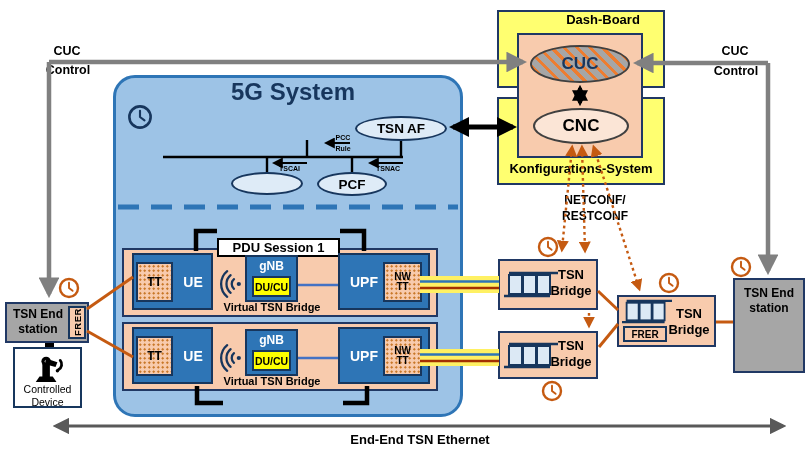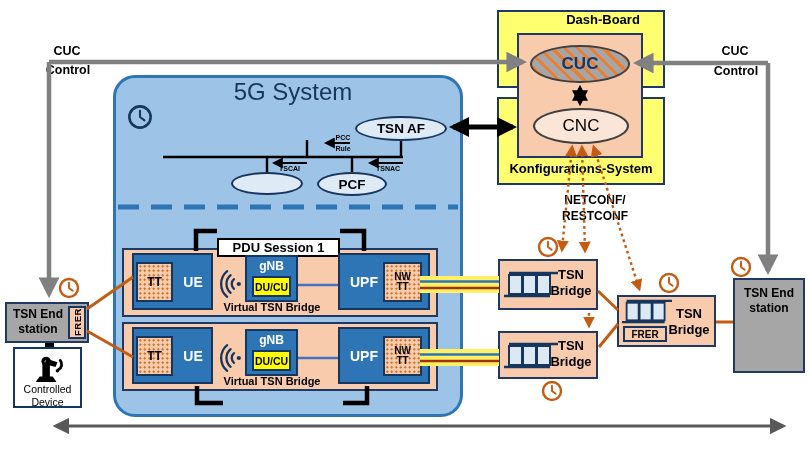--- a/index.html
+++ b/index.html
@@ -3,21 +3,21 @@
 <meta charset="utf-8">
 <style>
   * { box-sizing: border-box; margin: 0; padding: 0; }
   html,body { background:#fff; }
   #stage {
     position: relative; width: 810px; height: 456px;
     background: #fff; overflow: hidden;
     font-family: "Liberation Sans", sans-serif; color:#000;
   }
   .abs { position:absolute; }
-  .lbl { position:absolute; font-weight:400; color:#000; line-height:1.15; }
+  .lbl { position:absolute; font-weight:700; color:#000; line-height:1.15; }
   .c { text-align:center; }
   .yellowbox { position:absolute; background:#FFFF70; border:2.5px solid #203864; z-index:5; }
   .salmon    { position:absolute; background:#F8CBAD; border:2px solid #203864; z-index:10; }
   .graybox   { position:absolute; background:#A6A6A6; border:2px solid #203864; z-index:10; }
   .whitebox  { position:absolute; background:#fff;    border:2px solid #17365D; z-index:12; }
   .bluebox   { position:absolute; background:#2E75B6; border:2px solid #17365D; color:#fff; font-weight:bold; z-index:15; }
   .ellipse   { position:absolute; background:#DEEBF7; border:2px solid #17365D; border-radius:50%;
                display:flex; align-items:center; justify-content:center; font-weight:600; z-index:15; }
   .hatchtt   { position:absolute; background-color:#F8CBAD;
                background-image: radial-gradient(#c4701d 0.9px, transparent 1.1px);
@@ -53,21 +53,21 @@
   <div class="lbl c" style="left:701px;top:64px;width:70px;font-size:12.5px;font-weight:bold;">Control</div>
 
   <div class="yellowbox" style="left:497px;top:10px;width:168px;height:78px;"></div>
   <div class="lbl c" style="left:497px;top:13px;width:168px;font-size:13px;font-weight:bold;z-index:6;padding-left:44px;">Dash-Board</div>
   <div class="yellowbox" style="left:497px;top:97px;width:168px;height:88px;"></div>
   <div class="lbl c" style="left:497px;top:162px;width:168px;font-size:13px;font-weight:bold;z-index:6;">Konfigurations-System</div>
   <div class="salmon" style="left:517px;top:33px;width:126px;height:125px;border-width:2.5px;"></div>
   <div class="ellipse cuc-hatch" style="left:530px;top:45px;width:100px;height:38px;font-size:17px;font-weight:bold;color:#17365D;border-color:#404040;">
     <span>CUC</span>
   </div>
-  <div class="ellipse" style="left:533px;top:108px;width:96px;height:36px;background:#FBE5D6;font-size:17px;font-weight:normal;border-color:#404040;justify-content:center;">
+  <div class="ellipse" style="left:533px;top:108px;width:96px;height:36px;background:#FBE5D6;font-size:17px;font-weight:bold;border-color:#404040;justify-content:center;">
     <span>CNC</span>
   </div>
 
   <div class="lbl c" style="left:540px;top:194px;width:110px;font-size:12px;font-weight:bold;z-index:6;">NETCONF/</div>
   <div class="lbl c" style="left:540px;top:210px;width:110px;font-size:12px;font-weight:bold;z-index:6;">RESTCONF</div>
 
   <div class="abs" style="left:113px;top:75px;width:350px;height:342px;background:#9DC3E6;border:3px solid #2E75B6;border-radius:22px;z-index:5;"></div>
   <div class="lbl c" style="left:203px;top:78px;width:180px;font-size:24px;color:#17365D;z-index:6;">5G System</div>
 
   <div class="icon" style="left:127px;top:104px;">
@@ -291,20 +291,21 @@
         <path d="M11,11 V5.8 M11,11 L14.6,13.8" stroke="#C55A11" stroke-width="1.9" fill="none" stroke-linecap="round"></path>
       </svg>
   </div>
   <div class="icon" style="left:730px;top:256px;">
     <svg width="22" height="22" viewBox="0 0 22 22">
         <circle cx="11" cy="11" r="9" fill="#fff" stroke="#C55A11" stroke-width="2.4"></circle>
         <path d="M11,11 V5.8 M11,11 L14.6,13.8" stroke="#C55A11" stroke-width="1.9" fill="none" stroke-linecap="round"></path>
       </svg>
   </div>
 
+  <div class="lbl c" style="left:280px;top:433px;width:280px;font-size:13px;font-weight:bold;">End-End TSN Ethernet</div>
 
   <svg class="ovl" width="810" height="456" viewBox="0 0 810 456">
     <defs>
       <marker id="ah-gray" viewBox="0 0 10 10" refX="8" refY="5" markerWidth="4.6" markerHeight="4.6" orient="auto-start-reverse">
           <path d="M0,0 L10,5 L0,10 z" fill="#808080"></path>
         </marker>
       <marker id="ah-dgray" viewBox="0 0 10 10" refX="8" refY="5" markerWidth="5.5" markerHeight="5.5" orient="auto-start-reverse">
           <path d="M0,0 L10,5 L0,10 z" fill="#595959"></path>
         </marker>
       <marker id="ah-black" viewBox="0 0 10 10" refX="8" refY="5" markerWidth="4" markerHeight="4" orient="auto-start-reverse">

